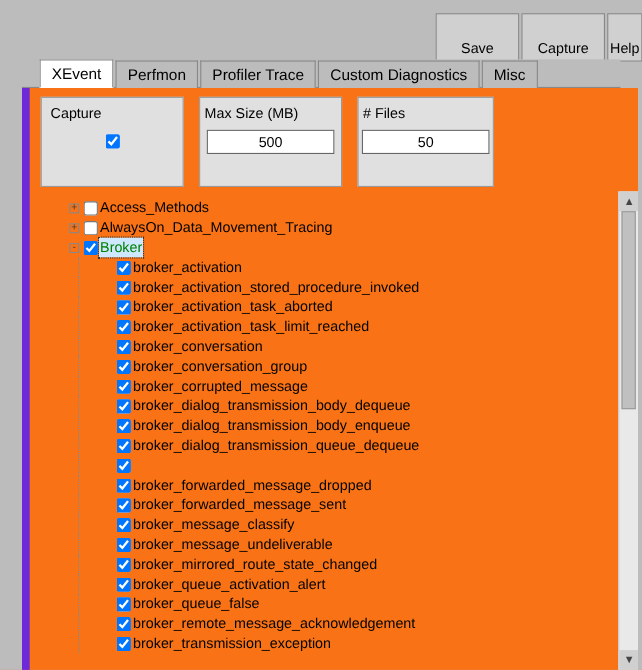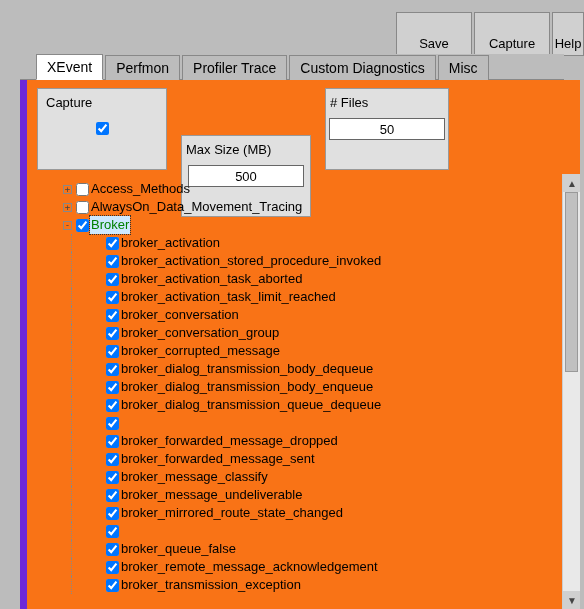--- a/index.html
+++ b/index.html
@@ -85,21 +85,21 @@
     border: 1px solid #999;
     background: #e0e0e0;
     position: relative;
     padding-top: 6px;
     height: 82px;
     display: flex;
     flex-direction: column;
     align-items: center;
   }
   .config-group.capture { width: 130px; }
-  .config-group.maxsize { width: 130px; margin-top: 47px; }
+  .config-group.maxsize { width: 130px; }
   .config-group.files { width: 124px; }
   .config-label {
     font-size: 13px;
     color: #000;
     align-self: flex-start;
     padding-left: 8px;
     margin-bottom: 8px;
   }
   .config-group.maxsize .config-label,
   .config-group.files .config-label { padding-left: 4px; }
@@ -325,20 +325,21 @@
           <span class="node-label">broker_message_undeliverable</span>
         </div>
         <div class="tree-row depth2">
           <span class="vline-spacer"></span>
           <input type="checkbox" class="cb" checked="" style="">
           <span class="node-label">broker_mirrored_route_state_changed</span>
         </div>
         <div class="tree-row depth2">
           <span class="vline-spacer"></span>
           <input type="checkbox" class="cb" checked="" style="">
+          <span class="node-label">broker_queue_activation_alert</span>
         </div>
         <div class="tree-row depth2">
           <span class="vline-spacer"></span>
           <input type="checkbox" class="cb" checked="" style="">
           <span class="node-label">broker_queue_false</span>
         </div>
         <div class="tree-row depth2">
           <span class="vline-spacer"></span>
           <input type="checkbox" class="cb" checked="" style="">
           <span class="node-label">broker_remote_message_acknowledgement</span>

